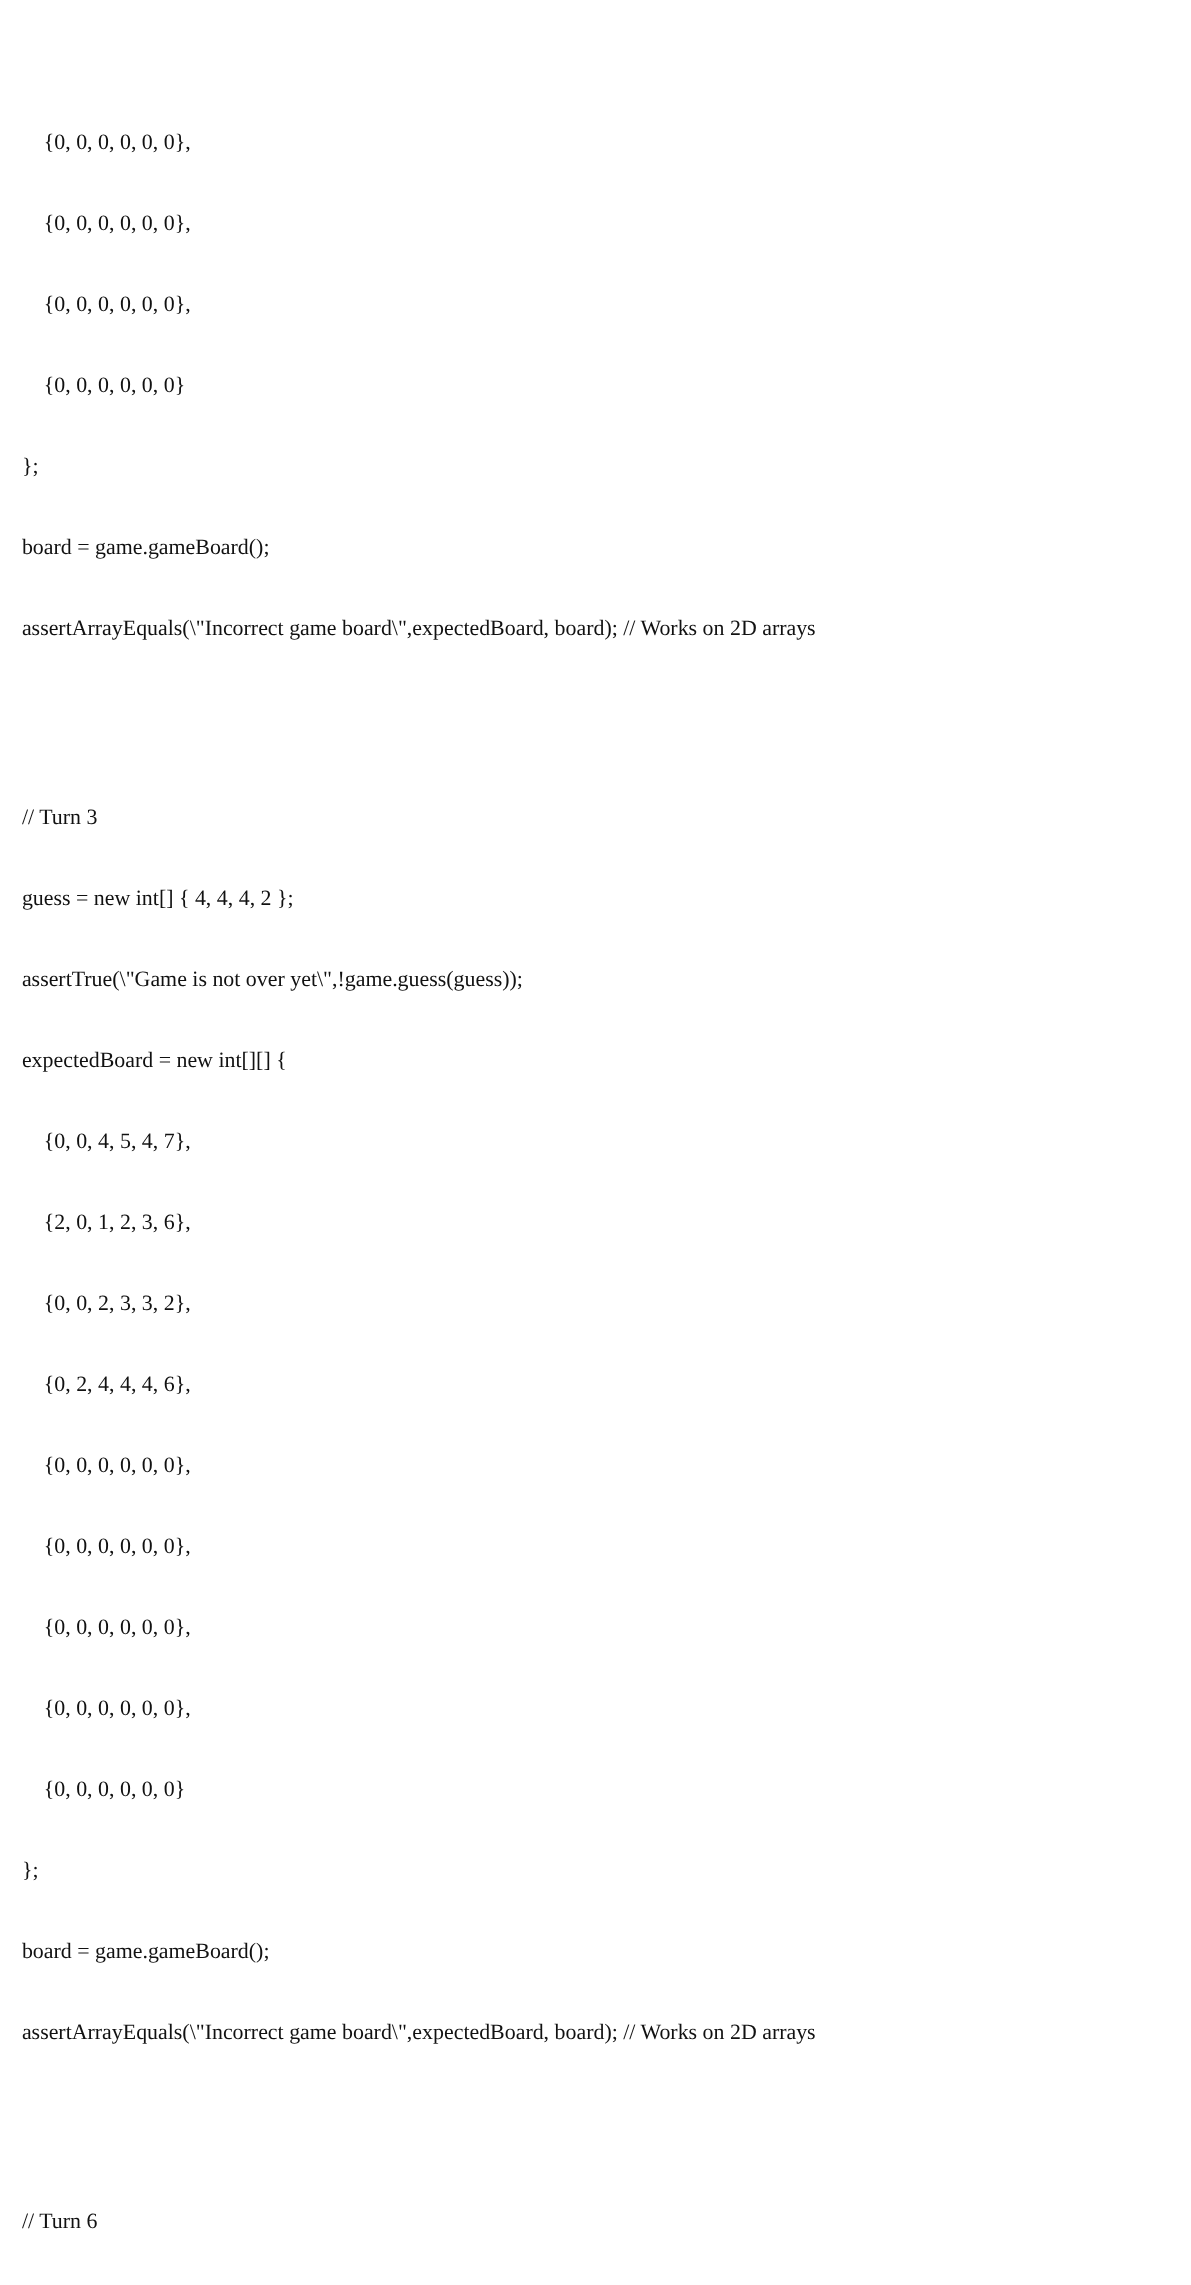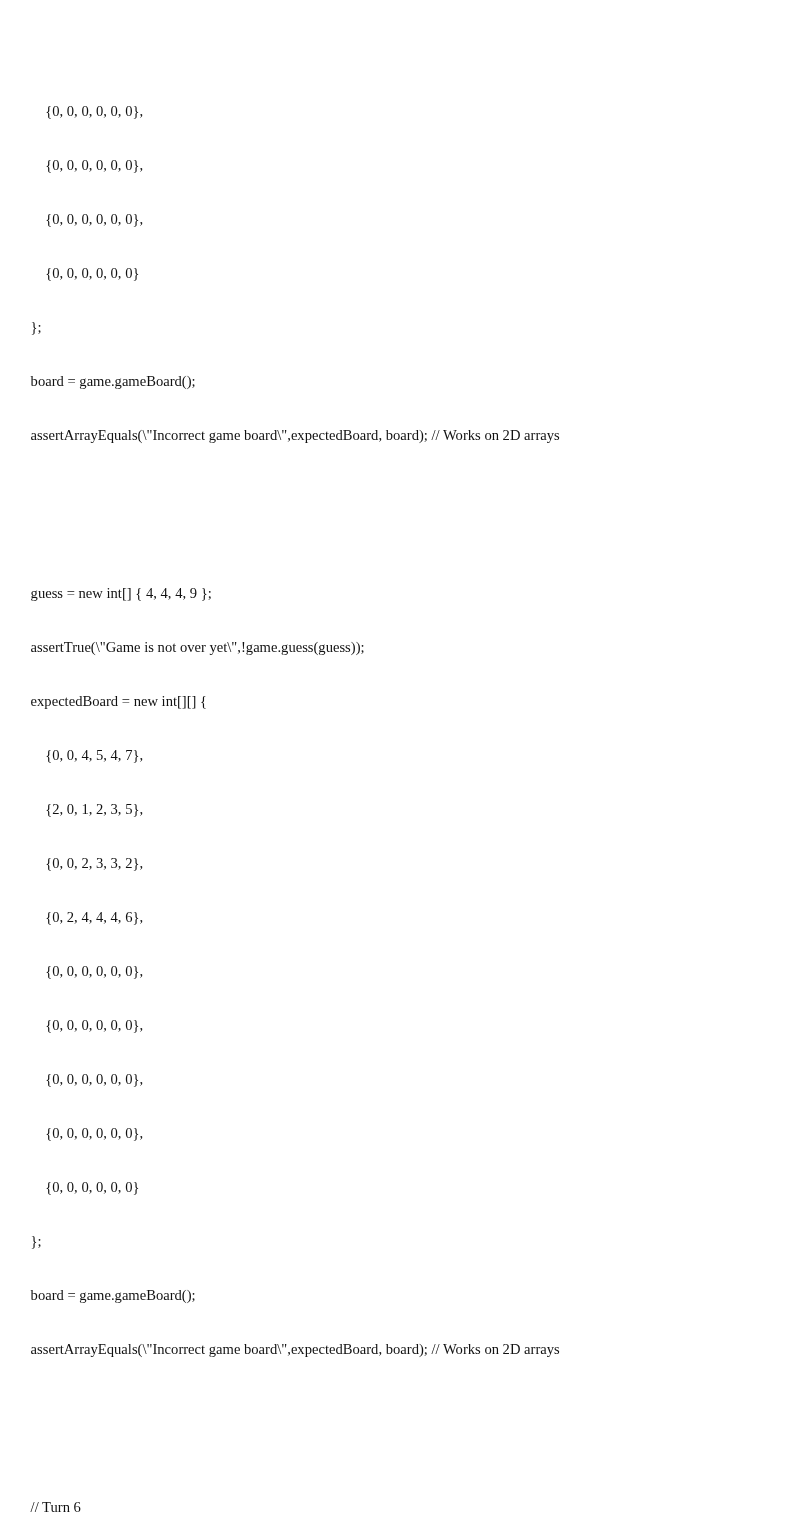--- a/index.html
+++ b/index.html
@@ -16,21 +16,21 @@
     overflow: hidden;
   }
 
   
   .code-block {
     font-family: "Liberation Serif", "DejaVu Serif", serif;
     font-size: 14.6px;
     line-height: 18px;
     color: #111111;
     white-space: pre;
-    padding: 16px;
+    padding: 0;
     margin: 0;
   }
   .code-line {
     white-space: pre;
     height: 18px;
     line-height: 18px;
   }
   .code-line.blank { height: 18px; }
 
   
@@ -51,25 +51,26 @@
   <div class="code-line">        {0, 0, 0, 0, 0, 0},</div>
   <div class="code-line">        {0, 0, 0, 0, 0, 0},</div>
   <div class="code-line">        {0, 0, 0, 0, 0, 0}</div>
   <div class="code-line">    };</div>
   <div class="code-line">    board = game.gameBoard();</div>
   <div class="code-line">    assertArrayEquals(\"Incorrect game board\",expectedBoard, board); // Works on 2D arrays</div>
   <div class="code-line blank"></div>
 </div>
 
 <div class="code-block">
-  <div class="code-line">    guess = new int[] { 4, 4, 4, 9 };</div>
+  <div class="code-line">    // Turn 3</div>
+  <div class="code-line">    guess = new int[] { 4, 4, 4, 2 };</div>
   <div class="code-line">    assertTrue(\"Game is not over yet\",!game.guess(guess));</div>
   <div class="code-line">    expectedBoard = new int[][] {</div>
   <div class="code-line">        {0, 0, 4, 5, 4, 7},</div>
-  <div class="code-line">        {2, 0, 1, 2, 3, 5},</div>
+  <div class="code-line">        {2, 0, 1, 2, 3, 6},</div>
   <div class="code-line">        {0, 0, 2, 3, 3, 2},</div>
   <div class="code-line">        {0, 2, 4, 4, 4, 6},</div>
   <div class="code-line">        {0, 0, 0, 0, 0, 0},</div>
   <div class="code-line">        {0, 0, 0, 0, 0, 0},</div>
   <div class="code-line">        {0, 0, 0, 0, 0, 0},</div>
   <div class="code-line">        {0, 0, 0, 0, 0, 0},</div>
   <div class="code-line">        {0, 0, 0, 0, 0, 0}</div>
   <div class="code-line">    };</div>
   <div class="code-line">    board = game.gameBoard();</div>
   <div class="code-line">    assertArrayEquals(\"Incorrect game board\",expectedBoard, board); // Works on 2D arrays</div>

